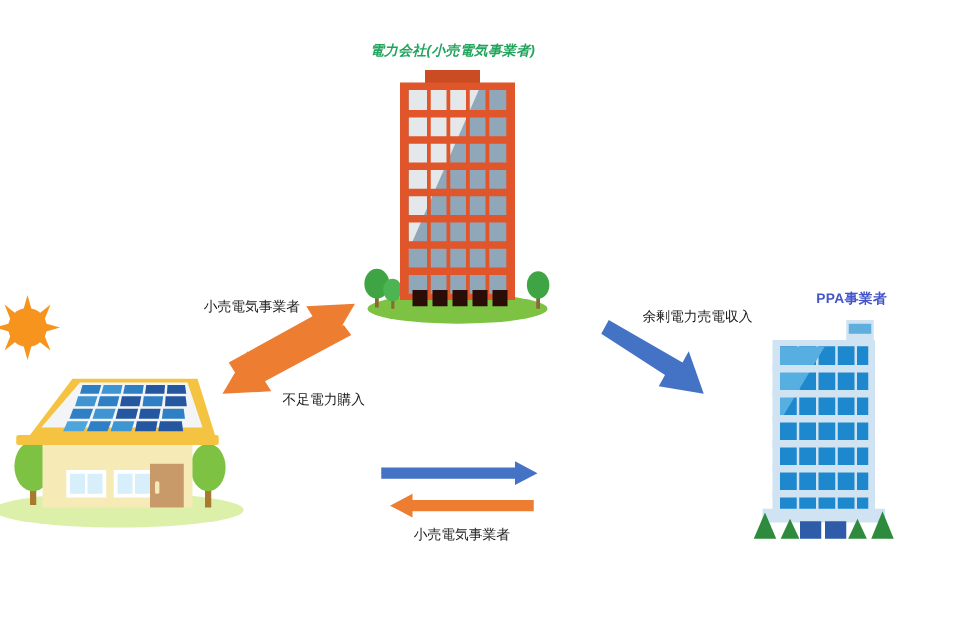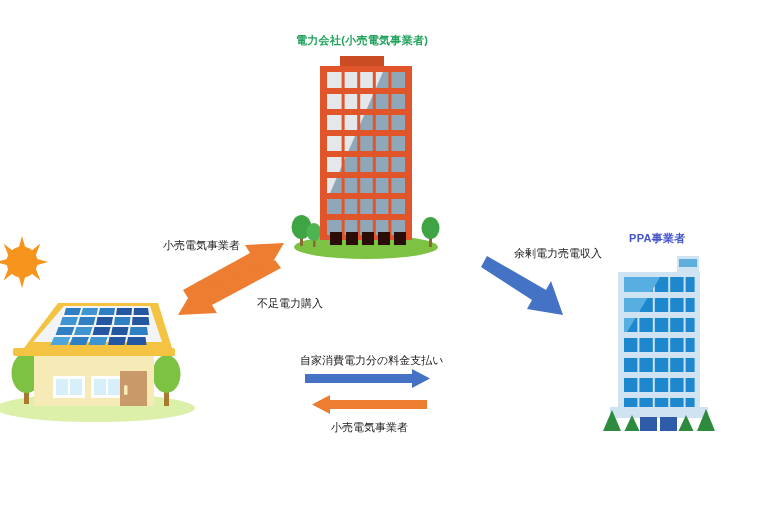--- a/index.html
+++ b/index.html
@@ -19,40 +19,39 @@
     letter-spacing: 0.3px;
   }
   .arrow-label {
     position: absolute;
     font-size: 11px;
     color: #1a1a1a;
     white-space: nowrap;
     font-weight: normal;
   }
   .title-utility { color: #22a45d; }
-  .title-ppa     { color: #4455cc; }
+  .title-ppa     { color: #4455cc; margin-left: 24px; }
 
   svg.layer { position: absolute; left: 0; top: 0; width: 770px; height: 510px; overflow: visible; }
 </style>
 </head>
 <body>
 
 <div id="stage">
 
-  <div class="label title-utility" style="left:296px; top:33px;">電力会社(小売電気事業者)</div>
+  <div class="label title-utility" style="left:296px; top:33px;font-style:italic;">電力会社(小売電気事業者)</div>
 
   <div class="label title-ppa" style="left:629px; top:231px;">PPA事業者</div>
 
   <div class="arrow-label" style="left:163px; top:238px;">小売電気事業者</div>
 
-  <div class="arrow-label" style="left:226px; top:296px;margin-left:31px;">不足電力購入</div>
+  <div class="arrow-label" style="left:226px; top:312px;">不足電力購入</div>
 
   <div class="arrow-label" style="left:514px; top:246px;text-align:center;">余剰電力売電収入</div>
 
-  <div class="arrow-label" style="left:300px; top:353px;">自家消費電力分の料金支払い</div>
 
   <div class="arrow-label" style="left:331px; top:420px;">小売電気事業者</div>
 
   <svg class="layer" viewBox="0 0 770 510">
 
     <g>
       <g fill="#F7941E">
         <polygon points="22,236 26.5,252 17.5,252"></polygon>
         <polygon points="22,288 26.5,272 17.5,272"></polygon>
         <polygon points="-4,262 12,257.5 12,266.5"></polygon>

